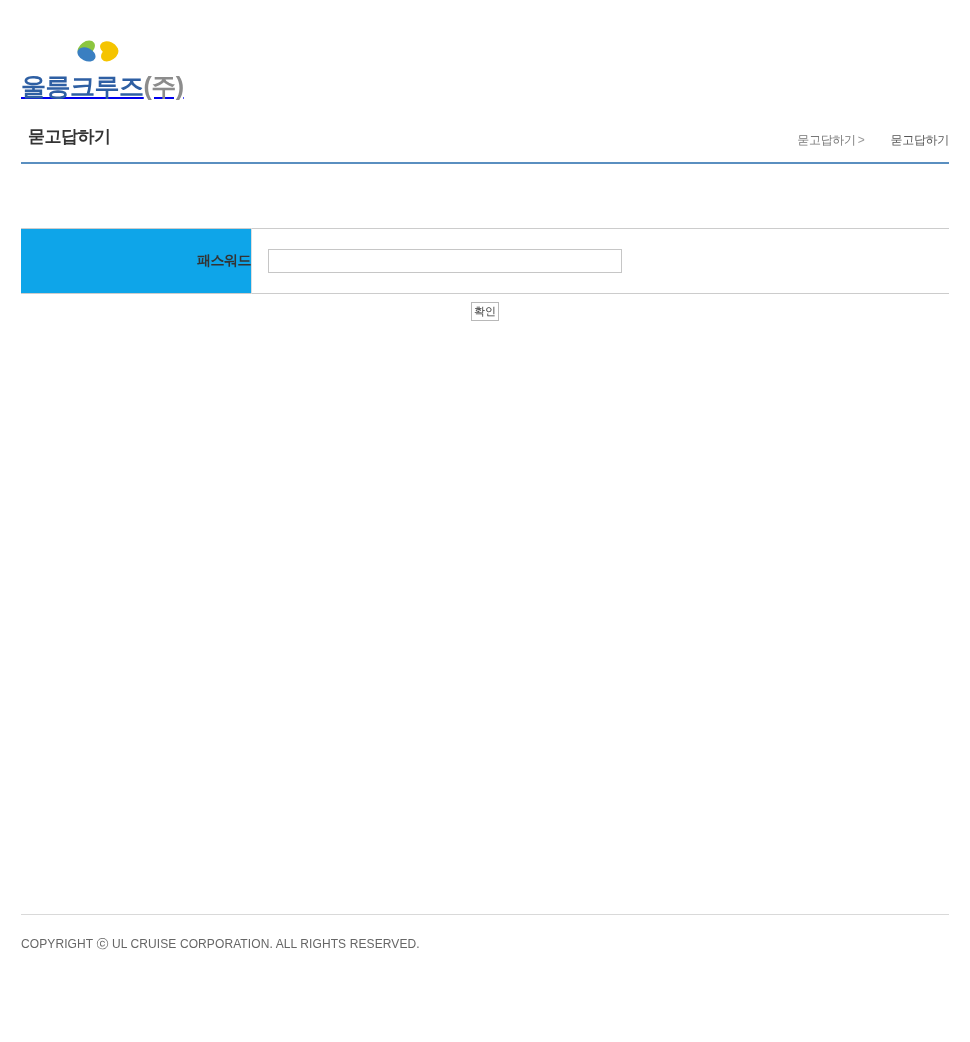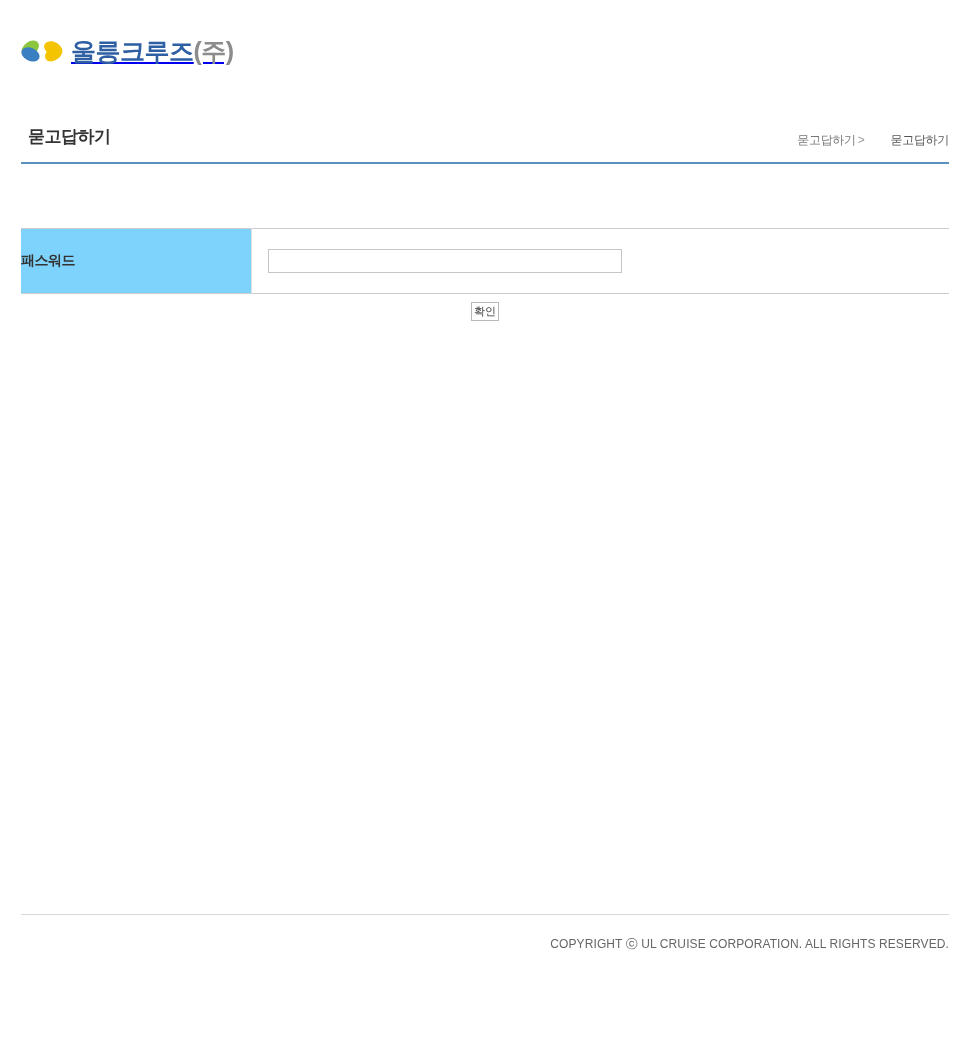--- a/index.html
+++ b/index.html
@@ -21,20 +21,21 @@
   .site-header {
     height: 104px;
     position: relative;
   }
   .logo-area {
     position: absolute;
     left: 21px;
     top: 28px;
     display: flex;
     align-items: center;
+    flex-direction: column;
   }
   .logo-mark {
     width: 42px;
     height: 46px;
     position: relative;
     margin-right: 8px;
     flex: 0 0 auto;
   }
   .logo-text {
     font-size: 25px;
@@ -89,23 +90,23 @@
 
   .form-table {
     width: 100%;
     border-collapse: collapse;
     border-top: 1px solid #cccccc;
     border-bottom: 1px solid #cccccc;
     table-layout: fixed;
   }
   .form-table th {
     width: 230px;
-    background: #7dd3fc;
+    background: #0ea5e9;
     border-right: 1px solid #dddddd;
-    text-align: left;
+    text-align: right;
     font-size: 14px;
     font-weight: bold;
     color: #333333;
     letter-spacing: -0.5px;
     height: 64px;
     padding: 0;
   }
   .form-table td {
     padding: 0 0 0 16px;
     height: 64px;
@@ -143,21 +144,21 @@
     vertical-align: middle;
   }
 
   
   .footer {
     position: absolute;
     left: 21px;
     right: 21px;
     top: 914px;
     border-top: 1px solid #d9d9d9;
-    text-align: right;
+    text-align: left;
   }
   .copyright {
     font-size: 12px;
     color: #666666;
     letter-spacing: 0.1px;
     padding-top: 21px;
   }
 </style>
 </head>
 <body>

